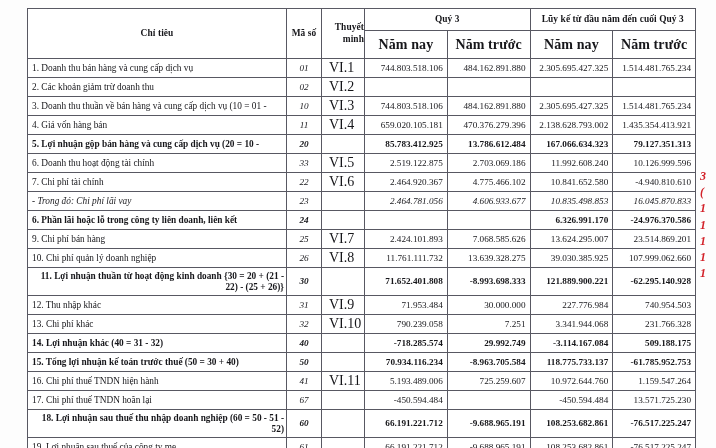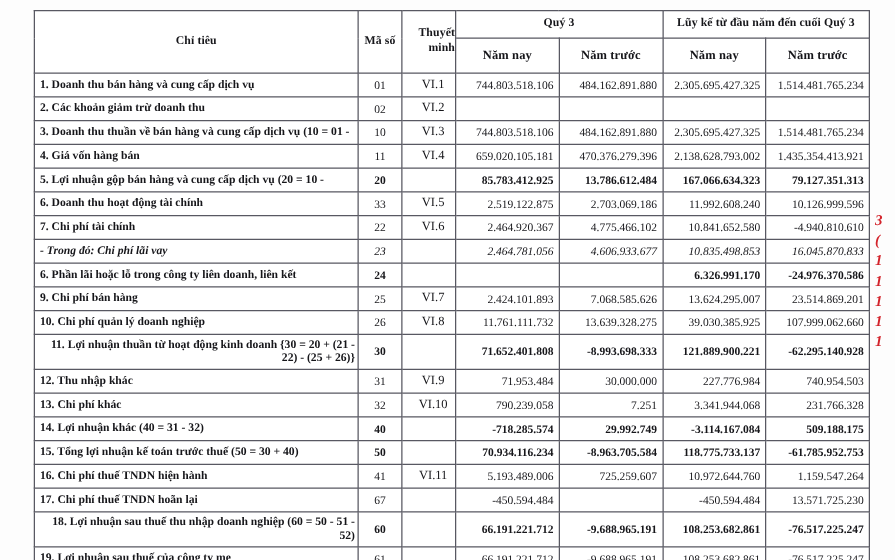--- a/index.html
+++ b/index.html
@@ -56,44 +56,44 @@
   thead th {
     text-align: center;
     font-weight: bold;
     font-size: 9.4px;
     letter-spacing: .1px;
   }
   th.h-label { height: 48px; margin-top: 36px; }
   th.h-code  { height: 48px; padding: 0 1px; }
   th.h-note  { height: 48px; line-height: 1.2; text-align: right; }
   th.h-group { height: 21px; margin-left: 44px; }
-  th.h-sub   { height: 27px; font-size: 10px; }
+  th.h-sub   { height: 27px; font-size: 14px; }
 
   
   td.label {
     text-align: left;
     padding: 1px 2px 1px 4px;
     white-space: nowrap;
     overflow: hidden;
-    font-weight: bold;
   }
   td.label.wrap {
     white-space: normal;
     line-height: 1.16;
     text-align: right;
   }
   td.code {
     text-align: center;
     font-size: 9.2px;
     padding: 1px 0;
+    font-style: italic;
   }
   td.note {
-    text-align: center;
+    text-align: left;
     padding: 1px 0 1px 7px;
-    font-size: 10px;
+    font-size: 14px;
   }
   td.val {
     text-align: right;
     padding: 1px 4px 1px 1px;
     font-size: 9.2px;
     white-space: nowrap;
   }
 
   tr.r-normal td { height: 16px; }
   tr.r-tall  td  { height: 25px; }

